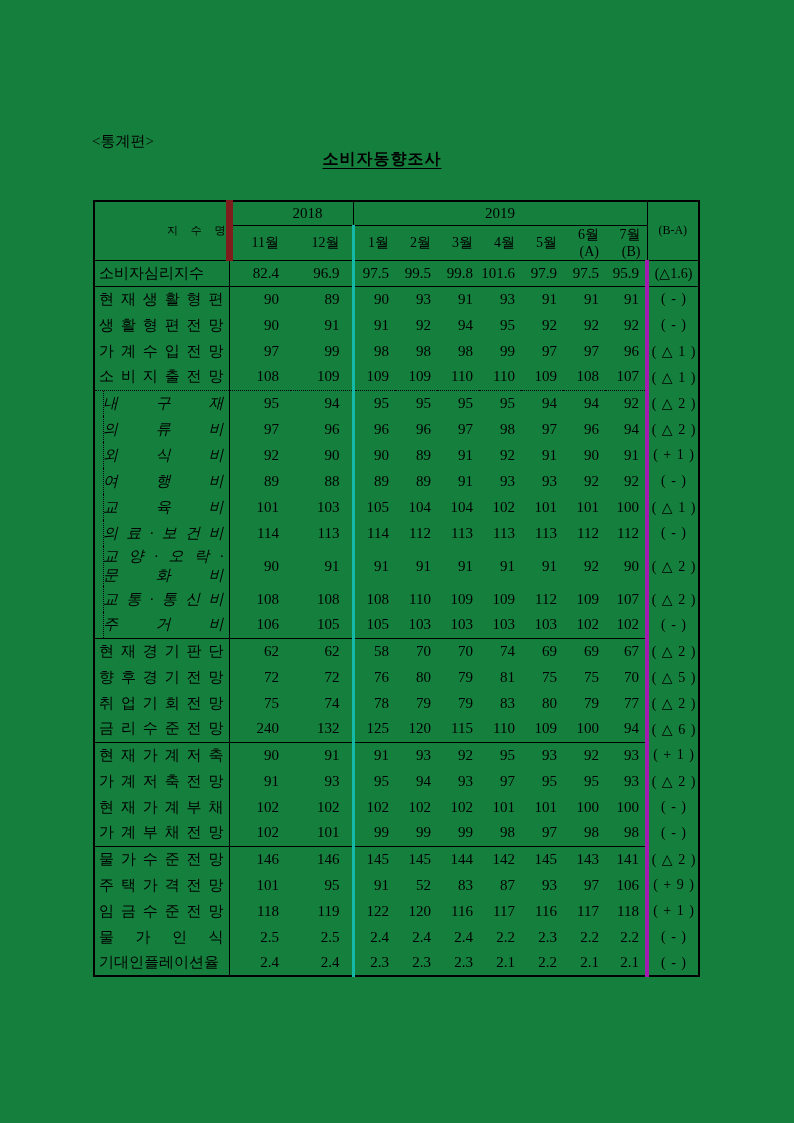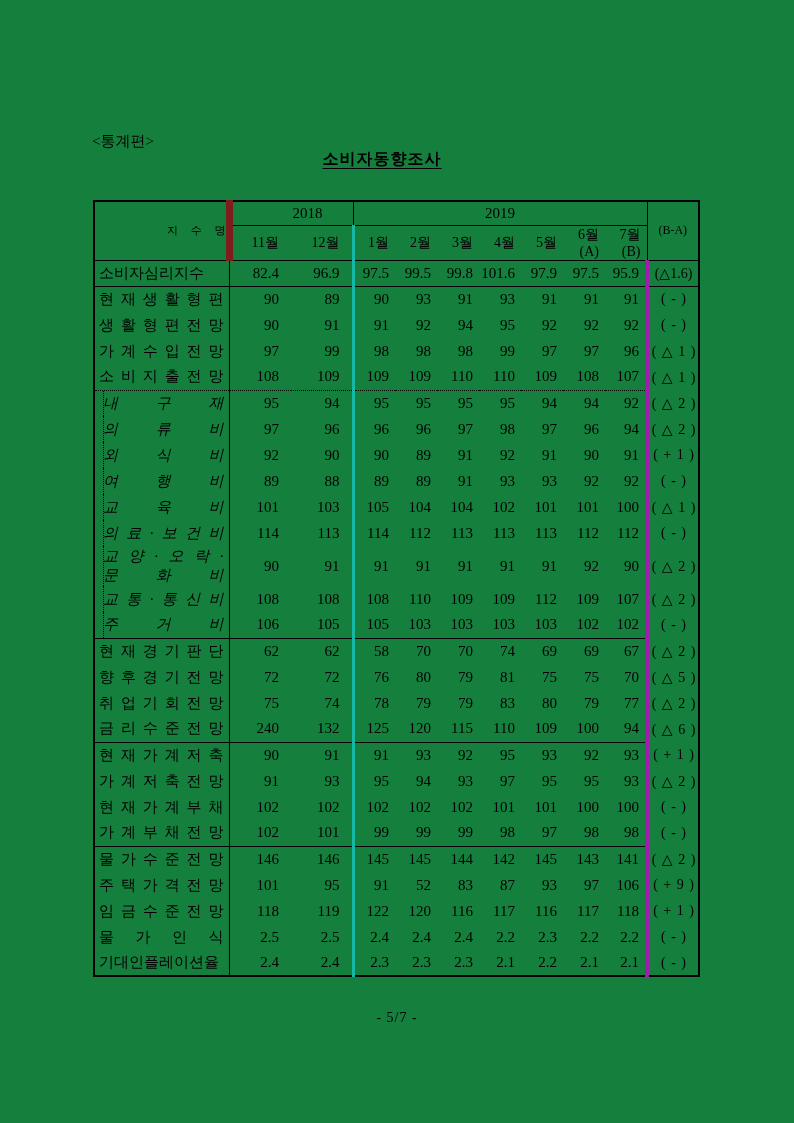--- a/index.html
+++ b/index.html
@@ -558,15 +558,14 @@
           <td class="num g19">2.3</td>
           <td class="num g19">2.1</td>
           <td class="num g19">2.2</td>
           <td class="num g19">2.1</td>
           <td class="num g19">2.1</td>
           <td class="ba">( - )</td>
         </tr>
       </tbody>
   </table>
 
-  <div class="footer">- 5/7 -</div>
 
 </div>
 
 </body></html>

